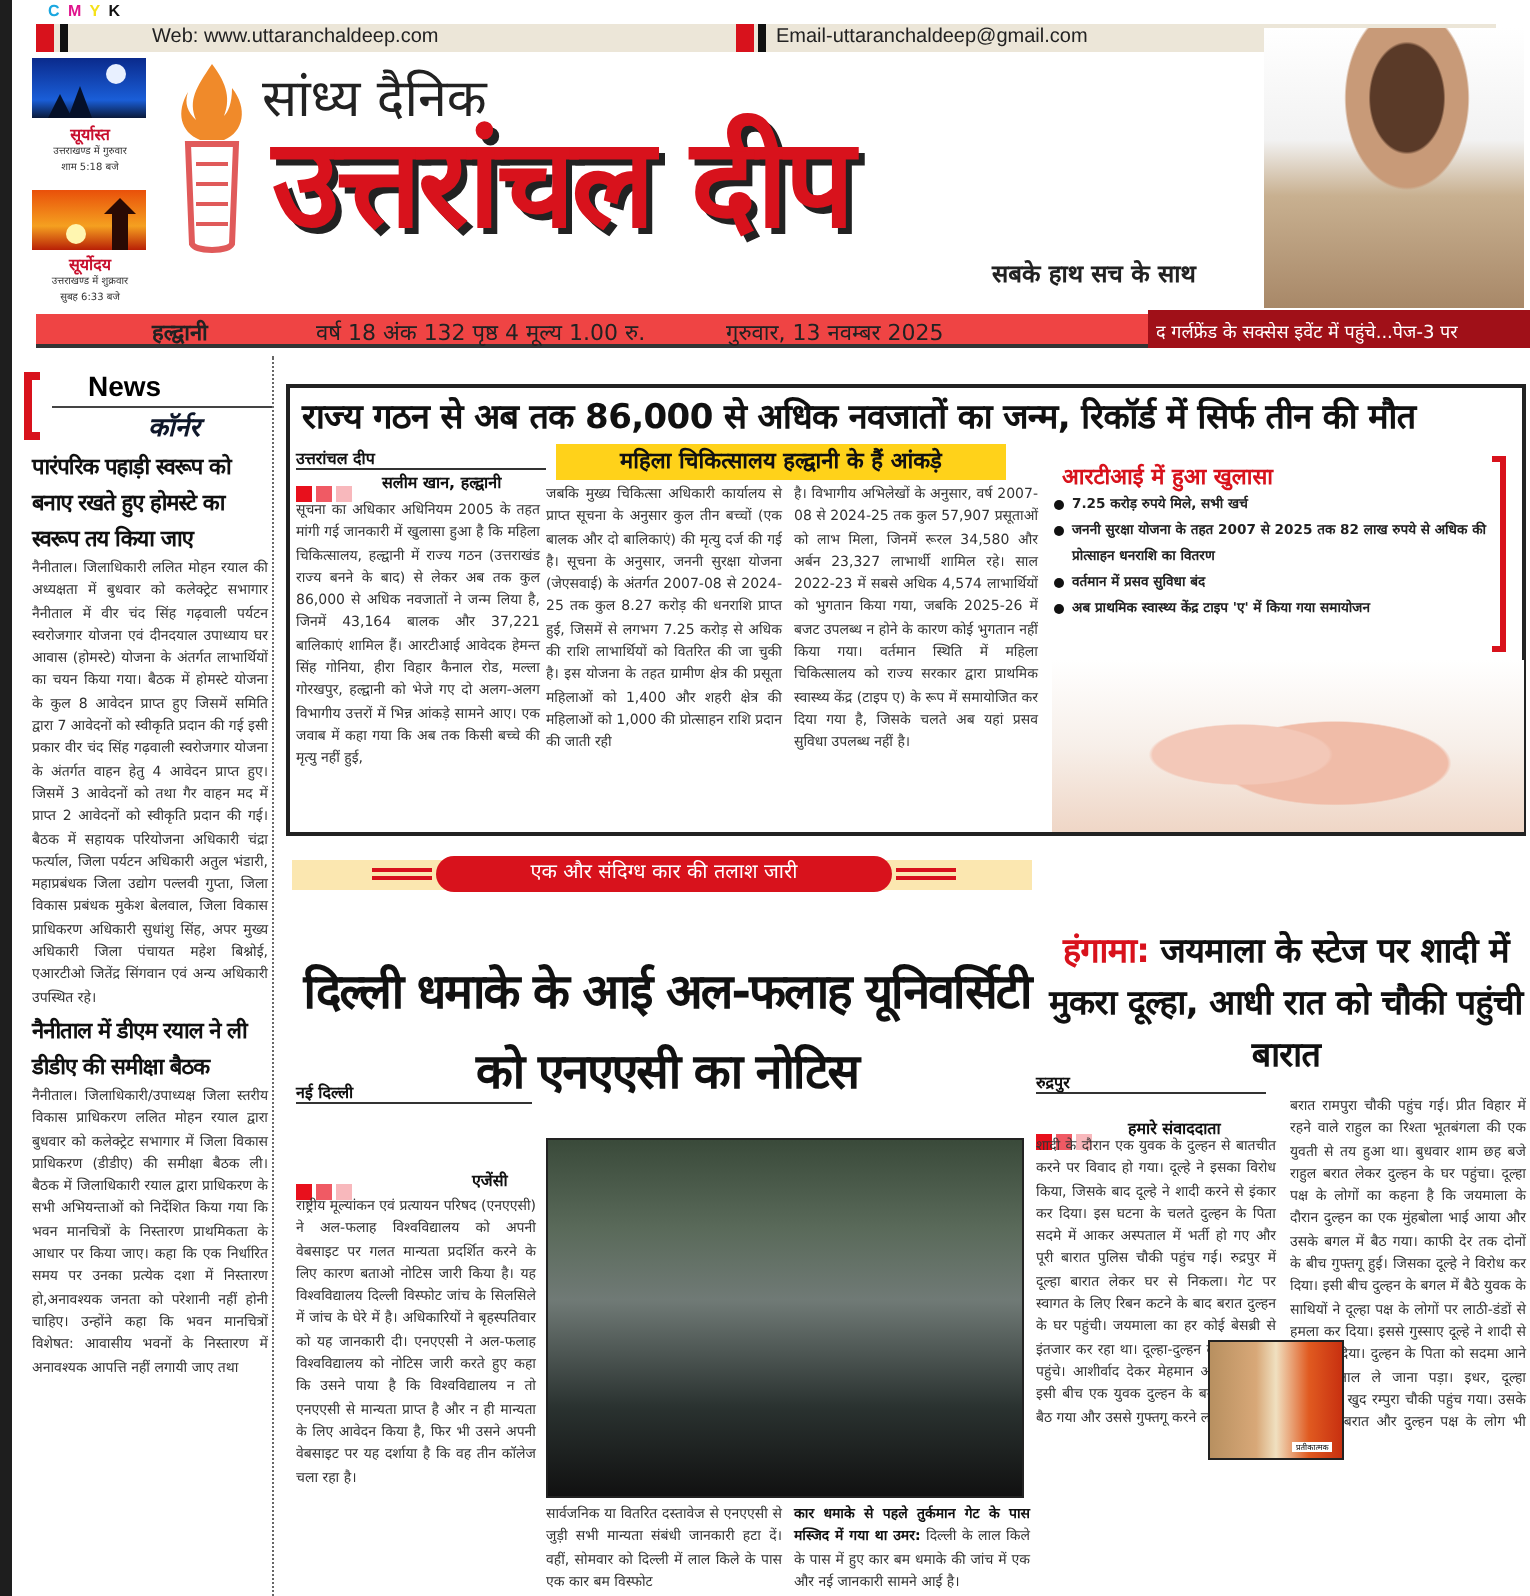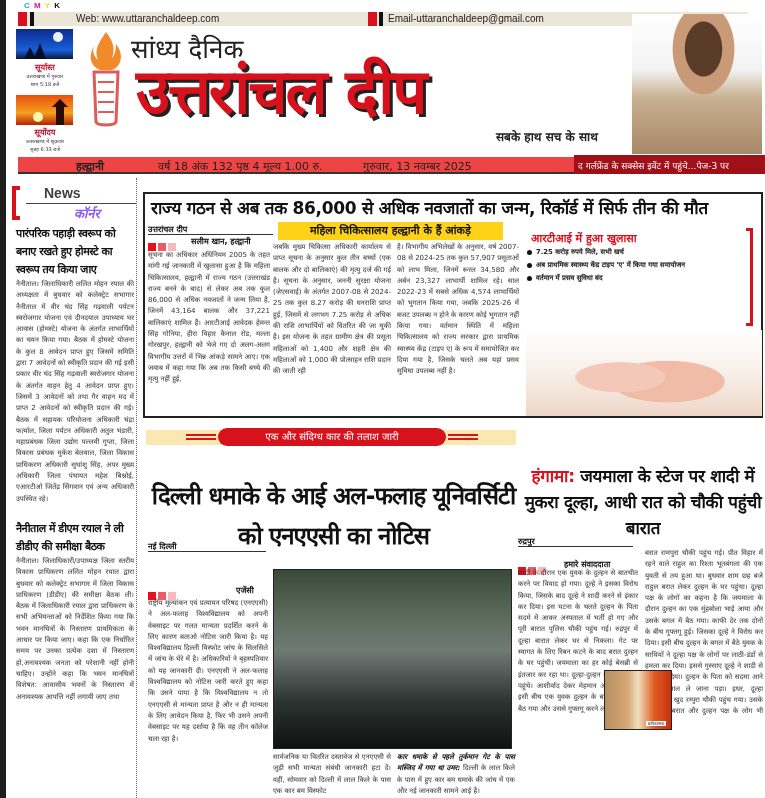--- a/index.html
+++ b/index.html
@@ -19,23 +19,23 @@
   .sun-sub { position: absolute; left: 8px; width: 62px; text-align: center; color: #333; font: 5px "DejaVu Sans", sans-serif; line-height: 8px; }
   .torch { position: absolute; left: 80px; top: 30px; width: 40px; height: 100px; }
   .sandhya { position: absolute; left: 125px; top: 30px; font: 26px "DejaVu Sans", sans-serif; color: #222; }
   .mast { position: absolute; left: 130px; top: 60px; font: bold 62px "DejaVu Sans", sans-serif; color: #d8121c; letter-spacing: -2px; text-shadow: 3px 3px 0 #222; line-height: 64px; white-space: nowrap; }
   .tagline { position: absolute; left: 490px; top: 128px; font: bold 12px "DejaVu Sans", sans-serif; color: #222; }
   .hero-photo { position: absolute; left: 626px; top: 14px; width: 130px; height: 140px; background: radial-gradient(ellipse at 55% 25%, #5a3a28 0 18%, #c89a78 19% 30%, transparent 31%), linear-gradient(180deg, #fff 0%, #f2f2f2 40%, #c8b090 60%, #a88868 100%); }
   .datebar { position: absolute; left: 12px; top: 157px; width: 600px; height: 17px; background: #ef4444; border-bottom: 2px solid #333; }
   .datebar span { position: absolute; top: 1px; font: 11px "DejaVu Sans", sans-serif; color: #222; }
   .promo { position: absolute; left: 568px; top: 155px; width: 191px; height: 19px; background: #a01018; color: #fff; font: 9px "DejaVu Sans", sans-serif; padding: 4px 4px; white-space: nowrap; }
   .nc-bracket { position: absolute; left: 6px; top: 186px; width: 8px; height: 34px; border: 4px solid #d8121c; border-right: none; }
-  .nc-news { position: absolute; left: 38px; top: 185px; font: bold 14px "Liberation Sans", sans-serif; color: #404040; }
+  .nc-news { position: absolute; left: 38px; top: 185px; font: bold 14px "Liberation Sans", sans-serif; color: #000000; }
   .nc-line { position: absolute; left: 20px; top: 203px; width: 110px; border-top: 1px solid #444; }
-  .nc-corner { position: absolute; left: 68px; top: 204px; font: italic bold 13px "DejaVu Sans", sans-serif; color: #8b5cf6; }
+  .nc-corner { position: absolute; left: 68px; top: 204px; font: italic bold 13px "DejaVu Sans", sans-serif; color: #0f172a; }
   .lcol { position: absolute; left: 10px; top: 225px; width: 118px; }
   .lhead { font: bold 11px "DejaVu Sans", sans-serif; color: #111; line-height: 18px; letter-spacing: -0.5px; }
   .ltext { font: 7px "DejaVu Sans", sans-serif; color: #333; line-height: 11.3px; text-align: justify; }
   .vdots { position: absolute; left: 130px; top: 178px; height: 620px; border-left: 1px dotted #666; }
   .box1 { position: absolute; left: 137px; top: 192px; width: 620px; height: 226px; border: 2px solid #222; }
   .h1 { position: absolute; left: 145px; top: 196px; font: bold 17px "DejaVu Sans", sans-serif; color: #111; white-space: nowrap; letter-spacing: -0.3px; }
   .byline-place { position: absolute; font: bold 8px "DejaVu Sans", sans-serif; color: #111; border-bottom: 1px solid #333; }
   .byline-squares { position: absolute; height: 8px; }
   .byline-squares i { display: inline-block; width: 8px; height: 8px; margin-right: 2px; }
   .byline-name { position: absolute; font: bold 8px "DejaVu Sans", sans-serif; color: #111; }
@@ -46,21 +46,21 @@
   .rti-bracket { position: absolute; left: 740px; top: 228px; width: 7px; height: 98px; border: 3px solid #d8121c; border-left: none; }
   .rti-list { position: absolute; left: 521px; top: 246px; width: 222px; list-style: none; }
   .rti-list li { font: bold 6.8px "DejaVu Sans", sans-serif; color: #222; line-height: 13px; padding-left: 9px; position: relative; }
   .rti-list li::before { content: ""; position: absolute; left: 0; top: 4px; width: 5px; height: 5px; border-radius: 50%; background: #111; }
   .baby { position: absolute; left: 520px; top: 330px; width: 236px; height: 86px; background: radial-gradient(ellipse at 40% 55%, #f3c8b8 0 22%, transparent 23%), radial-gradient(ellipse at 60% 60%, #f0bca8 0 28%, transparent 29%), linear-gradient(180deg, #fff 0%, #f7efe9 50%, #efd6c6 100%); }
   .sus-bar { position: absolute; left: 140px; top: 430px; width: 370px; height: 15px; background: #fbe7b0; }
   .sus-pill { position: absolute; left: 212px; top: 428px; width: 228px; height: 18px; background: #d8121c; border-radius: 9px; color: #fff; font: 10px "DejaVu Sans", sans-serif; text-align: center; line-height: 18px; }
   .sus-lines { position: absolute; top: 434px; width: 30px; height: 6px; border-top: 2px solid #d8121c; border-bottom: 2px solid #d8121c; }
   .h2 { position: absolute; left: 145px; top: 476px; width: 365px; font: bold 24px "DejaVu Sans", sans-serif; color: #111; line-height: 40px; text-align: center; letter-spacing: -1px; }
   .car-photo { position: absolute; left: 267px; top: 569px; width: 239px; height: 256px; background: linear-gradient(180deg, #3a4a3a 0%, #5a6a5a 25%, #707a76 45%, #2a3230 75%, #111 100%); border: 1px solid #222; }
-  .cap-bold { font-weight: bold; color: #111; font-style: italic; }
+  .cap-bold { font-weight: bold; color: #111; }
   .h3 { position: absolute; left: 515px; top: 463px; width: 244px; font: bold 17px "DejaVu Sans", sans-serif; color: #111; line-height: 26px; text-align: center; letter-spacing: -0.3px; }
   .h3 .kicker { color: #d8121c; }
   .wed-photo { position: absolute; left: 598px; top: 670px; width: 68px; height: 60px; background: linear-gradient(90deg, #b89060 0%, #d8a878 35%, #f0e0c0 50%, #e05a20 75%, #c83010 100%); border: 1px solid #222; }
   .wed-cap { position: absolute; left: 640px; top: 721px; background: #fff; font: 4px "DejaVu Sans", sans-serif; padding: 0 2px; }
 </style>
 </head>
 <body>
 
 <div class="page">
 
@@ -122,21 +122,21 @@
   <div class="promo">द गर्लफ्रेंड के सक्सेस इवेंट में पहुंचे...पेज-3 पर</div>
 
   <div class="nc-bracket"></div>
   <div class="nc-news">News</div>
   <div class="nc-line"></div>
   <div class="nc-corner">कॉर्नर</div>
 
   <div class="lcol">
     <div class="lhead">पारंपरिक पहाड़ी स्वरूप को बनाए रखते हुए होमस्टे का स्वरूप तय किया जाए</div>
     <div class="ltext">नैनीताल। जिलाधिकारी ललित मोहन रयाल की अध्यक्षता में बुधवार को कलेक्ट्रेट सभागार नैनीताल में वीर चंद सिंह गढ़वाली पर्यटन स्वरोजगार योजना एवं दीनदयाल उपाध्याय घर आवास (होमस्टे) योजना के अंतर्गत लाभार्थियों का चयन किया गया। बैठक में होमस्टे योजना के कुल 8 आवेदन प्राप्त हुए जिसमें समिति द्वारा 7 आवेदनों को स्वीकृति प्रदान की गई इसी प्रकार वीर चंद सिंह गढ़वाली स्वरोजगार योजना के अंतर्गत वाहन हेतु 4 आवेदन प्राप्त हुए। जिसमें 3 आवेदनों को तथा गैर वाहन मद में प्राप्त 2 आवेदनों को स्वीकृति प्रदान की गई। बैठक में सहायक परियोजना अधिकारी चंद्रा फर्त्याल, जिला पर्यटन अधिकारी अतुल भंडारी, महाप्रबंधक जिला उद्योग पल्लवी गुप्ता, जिला विकास प्रबंधक मुकेश बेलवाल, जिला विकास प्राधिकरण अधिकारी सुधांशु सिंह, अपर मुख्य अधिकारी जिला पंचायत महेश बिश्नोई, एआरटीओ जितेंद्र सिंगवान एवं अन्य अधिकारी उपस्थित रहे।</div>
-    <div class="lhead" style="margin-top:15px">नैनीताल में डीएम रयाल ने ली डीडीए की समीक्षा बैठक</div>
+    <div class="lhead" style="margin-top:2px">नैनीताल में डीएम रयाल ने ली डीडीए की समीक्षा बैठक</div>
     <div class="ltext">नैनीताल। जिलाधिकारी/उपाध्यक्ष जिला स्तरीय विकास प्राधिकरण ललित मोहन रयाल द्वारा बुधवार को कलेक्ट्रेट सभागार में जिला विकास प्राधिकरण (डीडीए) की समीक्षा बैठक ली। बैठक में जिलाधिकारी रयाल द्वारा प्राधिकरण के सभी अभियन्ताओं को निर्देशित किया गया कि भवन मानचित्रों के निस्तारण प्राथमिकता के आधार पर किया जाए। कहा कि एक निर्धारित समय पर उनका प्रत्येक दशा में निस्तारण हो,अनावश्यक जनता को परेशानी नहीं होनी चाहिए। उन्होंने कहा कि भवन मानचित्रों विशेषत: आवासीय भवनों के निस्तारण में अनावश्यक आपत्ति नहीं लगायी जाए तथा</div>
   </div>
   <div class="vdots"></div>
 
   <div class="box1"></div>
   <div class="h1">राज्य गठन से अब तक 86,000 से अधिक नवजातों का जन्म, रिकॉर्ड में सिर्फ तीन की मौत</div>
 
   <div class="byline-place" style="left:142px;top:223px;width:125px">उत्तरांचल दीप</div>
   <div class="byline-squares" style="left:142px;top:236px">
     <i style="background:#e8101c"></i><i style="background:#f05a64"></i><i style="background:#f8b8bc"></i>
@@ -146,22 +146,23 @@
 
   <div class="col" style="left:142px;top:250px;width:122px">सूचना का अधिकार अधिनियम 2005 के तहत मांगी गई जानकारी में खुलासा हुआ है कि महिला चिकित्सालय, हल्द्वानी में राज्य गठन (उत्तराखंड राज्य बनने के बाद) से लेकर अब तक कुल 86,000 से अधिक नवजातों ने जन्म लिया है, जिनमें 43,164 बालक और 37,221 बालिकाएं शामिल हैं। आरटीआई आवेदक हेमन्त सिंह गोनिया, हीरा विहार कैनाल रोड, मल्ला गोरखपुर, हल्द्वानी को भेजे गए दो अलग-अलग विभागीय उत्तरों में भिन्न आंकड़े सामने आए। एक जवाब में कहा गया कि अब तक किसी बच्चे की मृत्यु नहीं हुई,</div>
   <div class="col" style="left:267px;top:242px;width:118px">जबकि मुख्य चिकित्सा अधिकारी कार्यालय से प्राप्त सूचना के अनुसार कुल तीन बच्चों (एक बालक और दो बालिकाएं) की मृत्यु दर्ज की गई है। सूचना के अनुसार, जननी सुरक्षा योजना (जेएसवाई) के अंतर्गत 2007-08 से 2024-25 तक कुल 8.27 करोड़ की धनराशि प्राप्त हुई, जिसमें से लगभग 7.25 करोड़ से अधिक की राशि लाभार्थियों को वितरित की जा चुकी है। इस योजना के तहत ग्रामीण क्षेत्र की प्रसूता महिलाओं को 1,400 और शहरी क्षेत्र की महिलाओं को 1,000 की प्रोत्साहन राशि प्रदान की जाती रही</div>
   <div class="col" style="left:391px;top:242px;width:122px">है। विभागीय अभिलेखों के अनुसार, वर्ष 2007-08 से 2024-25 तक कुल 57,907 प्रसूताओं को लाभ मिला, जिनमें रूरल 34,580 और अर्बन 23,327 लाभार्थी शामिल रहे। साल 2022-23 में सबसे अधिक 4,574 लाभार्थियों को भुगतान किया गया, जबकि 2025-26 में बजट उपलब्ध न होने के कारण कोई भुगतान नहीं किया गया। वर्तमान स्थिति में महिला चिकित्सालय को राज्य सरकार द्वारा प्राथमिक स्वास्थ्य केंद्र (टाइप ए) के रूप में समायोजित कर दिया गया है, जिसके चलते अब यहां प्रसव सुविधा उपलब्ध नहीं है।</div>
 
   <div class="rti-box"></div>
   <div class="rti-head">आरटीआई में हुआ खुलासा</div>
   <div class="rti-bracket"></div>
   <ul class="rti-list">
     <li>7.25 करोड़ रुपये मिले, सभी खर्च</li>
+    <li>जननी सुरक्षा योजना के तहत 2007 से 2025 तक 82 लाख रुपये से अधिक की प्रोत्साहन धनराशि का वितरण</li>
+    <li>वर्तमान में प्रसव सुविधा बंद</li>
     <li>अब प्राथमिक स्वास्थ्य केंद्र टाइप 'ए' में किया गया समायोजन</li>
-    <li>वर्तमान में प्रसव सुविधा बंद</li>
   </ul>
   <div class="baby"></div>
 
   <div class="sus-bar"></div>
   <div class="sus-lines" style="left:180px"></div>
   <div class="sus-lines" style="left:442px"></div>
   <div class="sus-pill">एक और संदिग्ध कार की तलाश जारी</div>
   <div class="h2">दिल्ली धमाके के आई अल-फलाह यूनिवर्सिटी को एनएएसी का नोटिस</div>
 
   <div class="byline-place" style="left:142px;top:540px;width:118px">नई दिल्ली</div>

